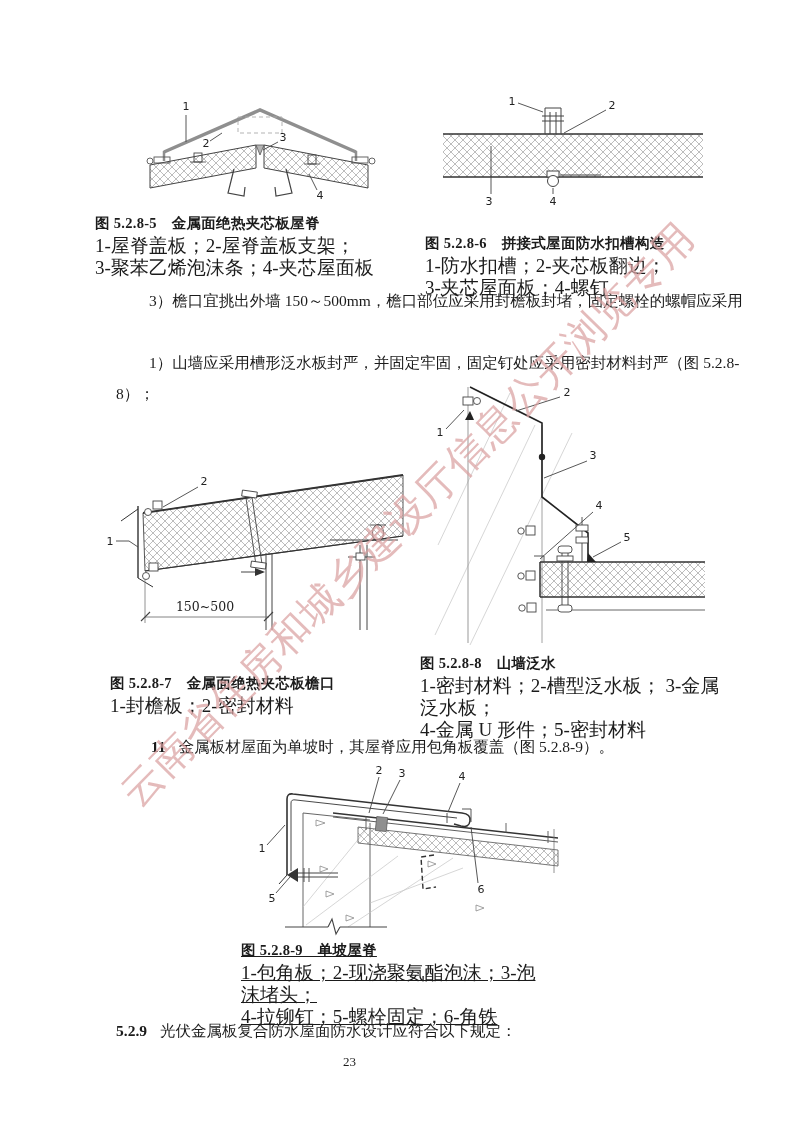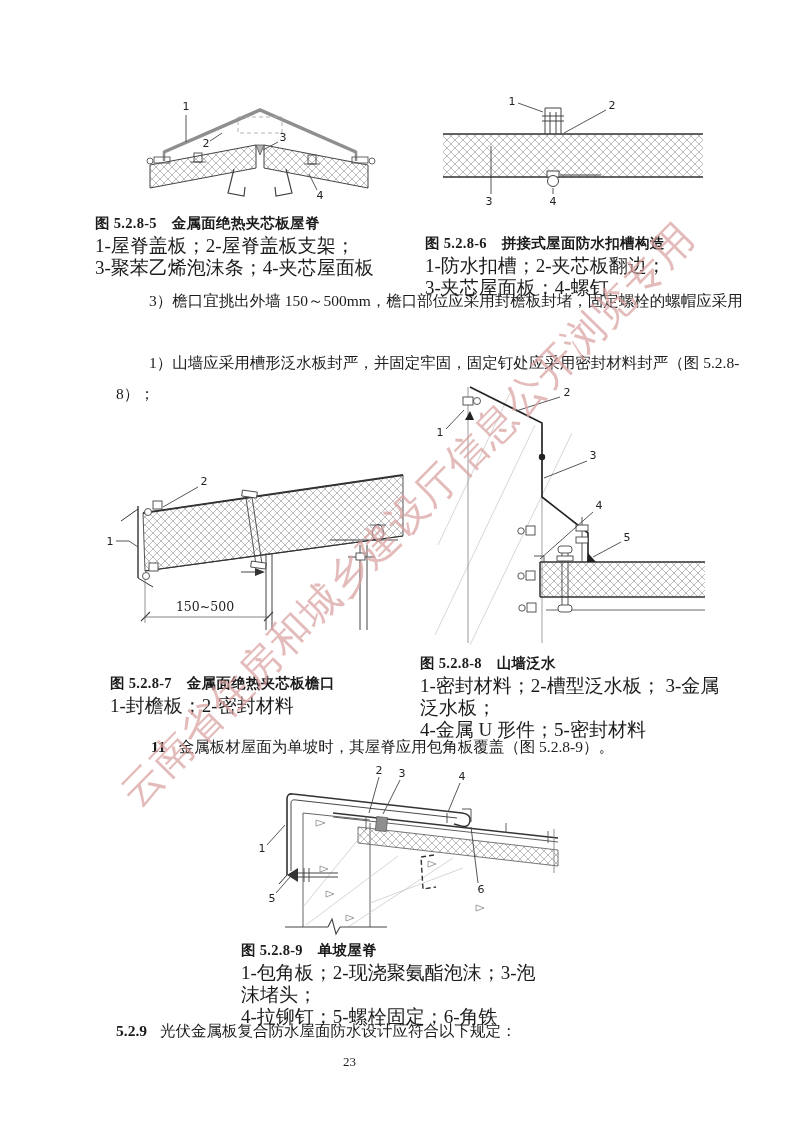--- a/index.html
+++ b/index.html
@@ -272,21 +272,21 @@
       <path d="M230,120 L223,64"></path>
     </g>
     <text x="14" y="89" text-anchor="middle">1</text>
     <text x="131" y="11" text-anchor="middle">2</text>
     <text x="154" y="14" text-anchor="middle">3</text>
     <text x="214" y="17" text-anchor="middle">4</text>
     <text x="24" y="139" text-anchor="middle">5</text>
     <text x="233" y="130" text-anchor="middle">6</text>
   </svg>
 
-  <div class="abs fig-caption" style="left:241px;top:938px;width:310px;">
+  <div class="abs fig-caption" style="left:241px;top:938px;width:310px;text-decoration:underline;">
     <div class="fig-title">图 5.2.8-9　单坡屋脊</div>
     <div class="fig-legend">1-包角板；2-现浇聚氨酯泡沫；3-泡沫堵头；</div>
     <div class="fig-legend">4-拉铆钉；5-螺栓固定；6-角铁</div>
   </div>
 
   <div class="abs body-text" style="left:100px;top:1015px;width:620px;">
     <div class="para-line"><span class="num">5.2.9</span><span>光伏金属板复合防水屋面防水设计应符合以下规定：</span></div>
   </div>
 
   <div class="abs page-number" style="left:0;top:1054px;">23</div>

